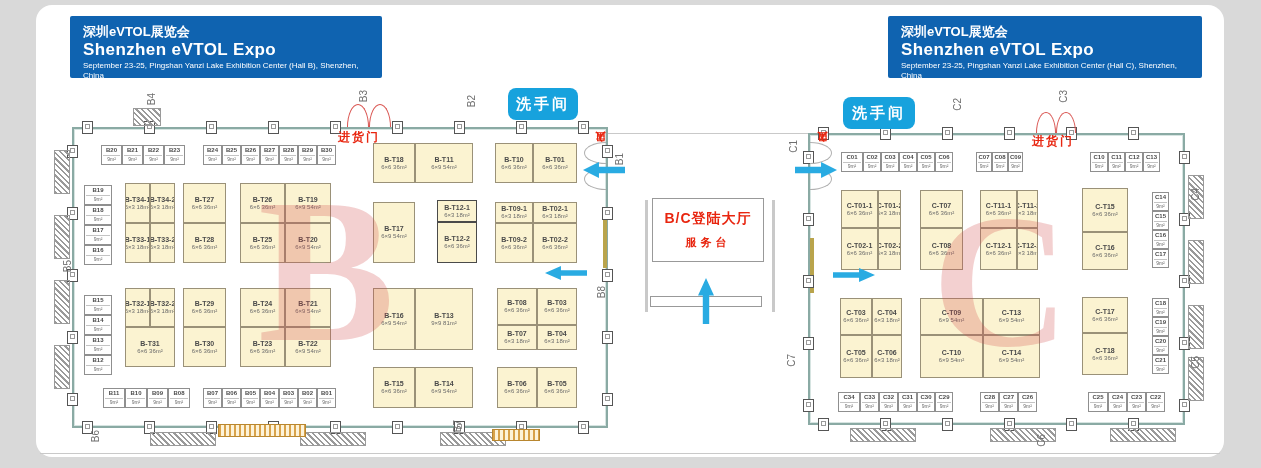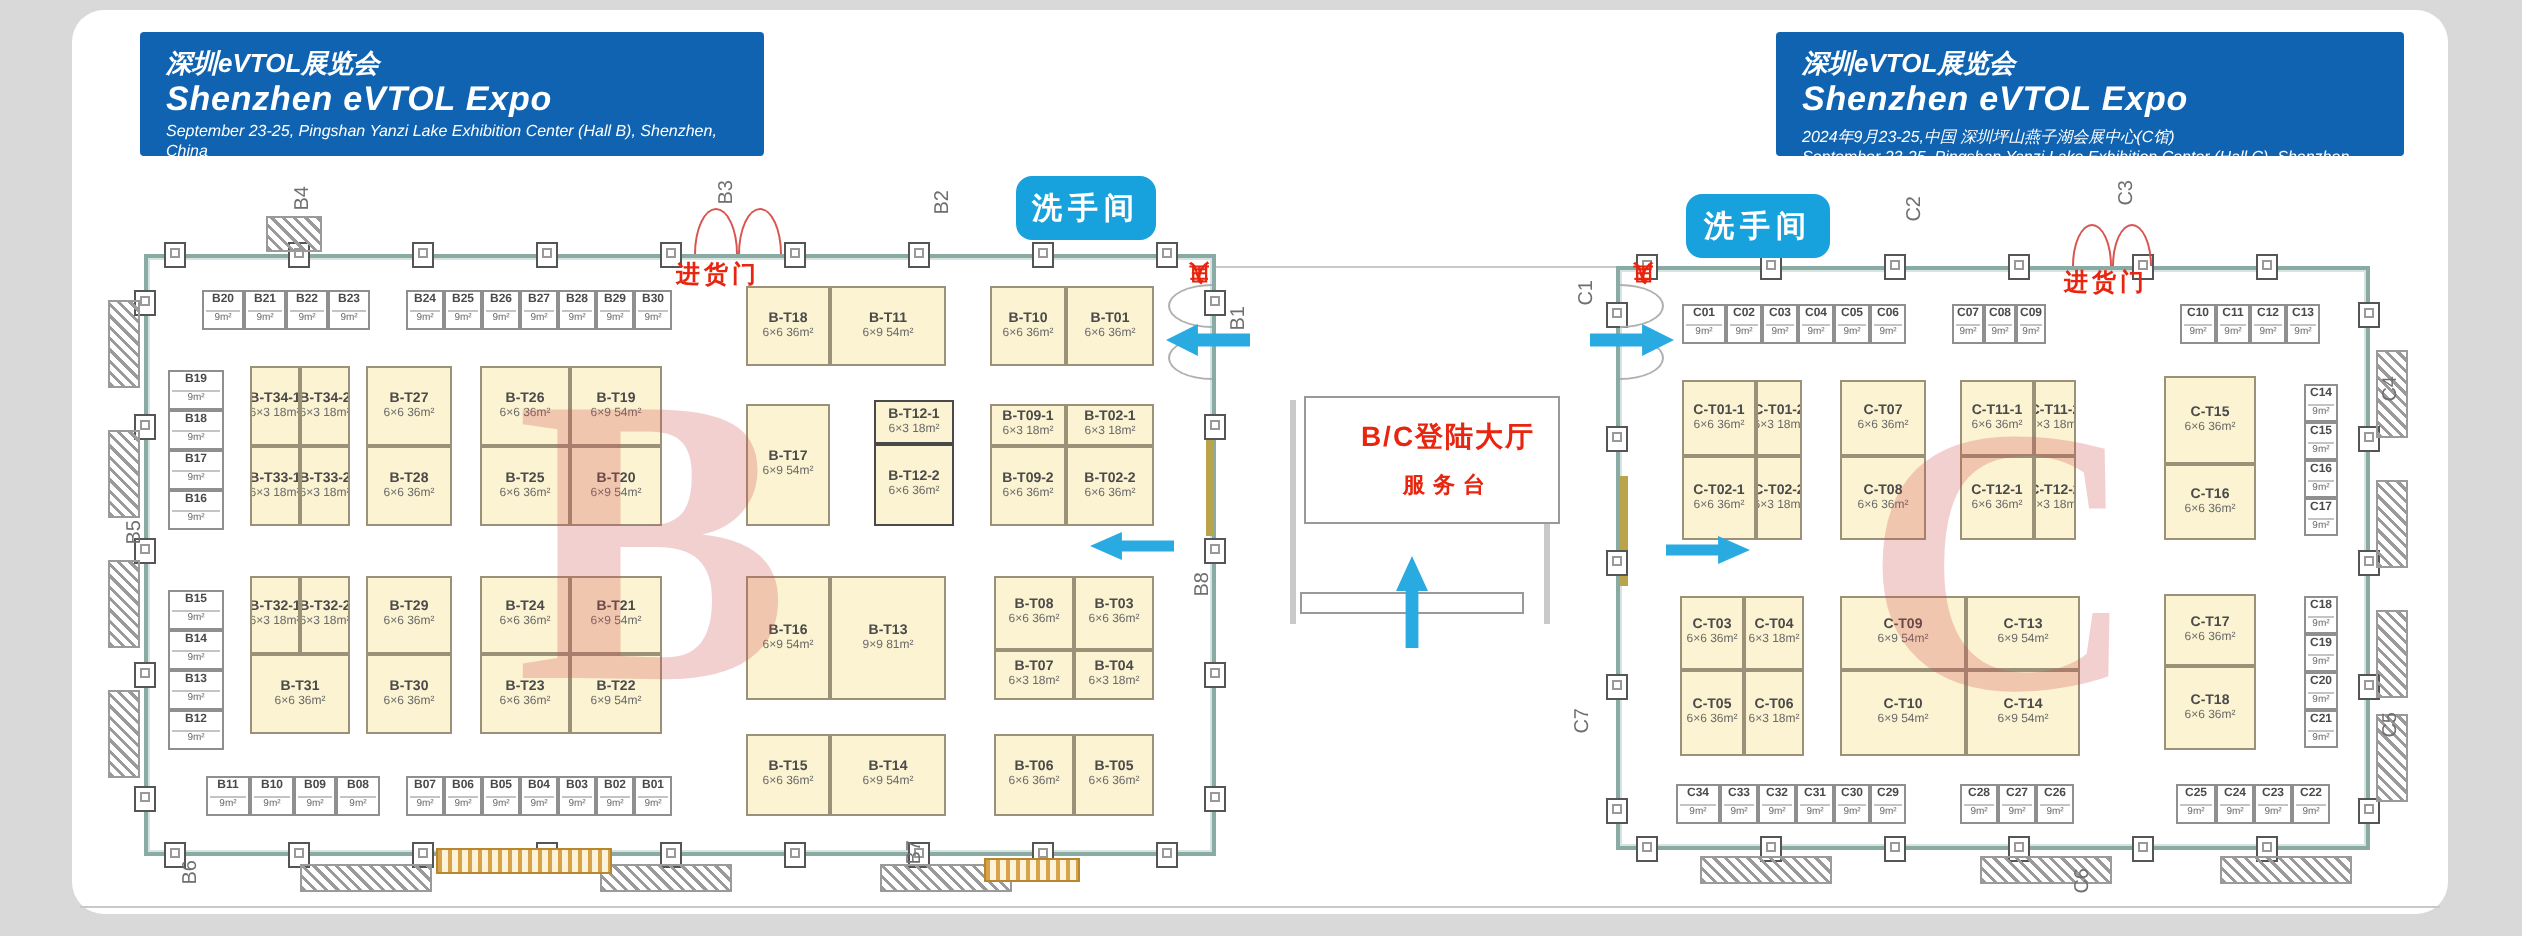--- a/index.html
+++ b/index.html
@@ -1,19 +1,19 @@
 <!DOCTYPE html>
 <html><head>
 <meta charset="utf-8">
 <style>
   html,body{margin:0;padding:0;background:#dcdcdc;font-family:"Liberation Sans",sans-serif;}
   .stage{position:relative;width:1261px;height:468px;background:#d9d9d9;overflow:hidden;}
   .card{position:absolute;left:36px;top:5px;width:1188px;height:452px;background:#ffffff;border-radius:16px;}
 
-  .hdr{position:absolute;background:#0f63b0;color:#fff;padding:8px 13px;box-sizing:border-box;border-radius:2px;font-style:italic;}
+  .hdr{position:absolute;background:#0f63b0;color:#fff;padding:8px 13px;box-sizing:border-box;border-radius:2px;}
   .hdr .t1{font-size:13px;font-weight:bold;line-height:1.25;}
   .hdr .t2{font-size:17px;font-weight:bold;letter-spacing:.4px;line-height:1.2;}
   .hdr .t3{font-size:8px;margin-top:3px;line-height:1.3;}
   .hdr .t4{font-size:8px;line-height:1.3;}
 
   .layer{position:absolute;left:0;top:0;width:1261px;height:468px;pointer-events:none;}
 
   .wall{position:absolute;border:2px solid #8aaaa4;box-sizing:border-box;box-shadow:inset 0 0 0 1px #d6e4e1;}
   .pillar{position:absolute;width:11px;height:13px;background:#fff;border:1px solid #555;box-sizing:border-box;}
   .pillar::after{content:"";position:absolute;left:2px;top:2px;right:2px;bottom:4px;border:1px solid #999;}
@@ -133,42 +133,41 @@
     </div>
 
   <div class="hdr" style="left:70px;top:16px;width:312px;height:62px;">
     <div class="t1">深圳eVTOL展览会</div>
     <div class="t2">Shenzhen eVTOL Expo</div>
     <div class="t4">September 23-25, Pingshan Yanzi Lake  Exhibition Center (Hall B), Shenzhen, China</div>
   </div>
   <div class="hdr" style="left:888px;top:16px;width:314px;height:62px;">
     <div class="t1">深圳eVTOL展览会</div>
     <div class="t2">Shenzhen eVTOL Expo</div>
-    <div class="t3">2024年9月23-25,中国 深圳坪山燕子湖会展中心(C馆)</div>
     <div class="t4">September 23-25, Pingshan Yanzi Lake  Exhibition Center (Hall C), Shenzhen, China</div>
   </div>
 
   <div class="restroom" style="left:508px;top:88px;width:70px;height:32px;">洗手间</div>
   <div class="restroom" style="left:843px;top:97px;width:72px;height:32px;">洗手间</div>
 
   <div class="redlabel" style="left:338px;top:129px;">进货门</div>
   <div class="redlabel" style="left:1032px;top:133px;">进货门</div>
   <div class="redv" style="left:594px;top:148px;">主入口</div>
   <div class="redv" style="left:816px;top:148px;">主入口</div>
 
   <div class="arc" style="left:347px;top:104px;width:22px;height:23px;"></div>
   <div class="arc" style="left:369px;top:104px;width:22px;height:23px;"></div>
   <div class="arc" style="left:1036px;top:112px;width:20px;height:21px;"></div>
   <div class="arc" style="left:1056px;top:112px;width:20px;height:21px;"></div>
   <div class="arc g" style="left:584px;top:142px;width:22px;height:22px;transform:rotate(-90deg);"></div>
   <div class="arc g" style="left:584px;top:168px;width:22px;height:22px;transform:rotate(-90deg);"></div>
   <div class="arc g" style="left:810px;top:142px;width:22px;height:22px;transform:rotate(90deg);"></div>
   <div class="arc g" style="left:810px;top:168px;width:22px;height:22px;transform:rotate(90deg);"></div>
 
-  <div class="lobby" style="left:652px;top:198px;width:110px;height:62px;padding-left:16px;">
+  <div class="lobby" style="left:652px;top:198px;width:110px;height:62px;">
     <div class="l1">B/C登陆大厅</div>
     <div class="l2">服务台</div>
   </div>
   <div class="bar" style="left:650px;top:296px;width:110px;height:9px;"></div>
 
   <div id="layer-hall-b" class="layer">
       <div class="booth" style="left: 125px; top: 183px; width: 25px; height: 40px;">
         <span class="bid">B-T34-1</span>
         <span class="bsz">6×3 18m²</span>
       </div>

